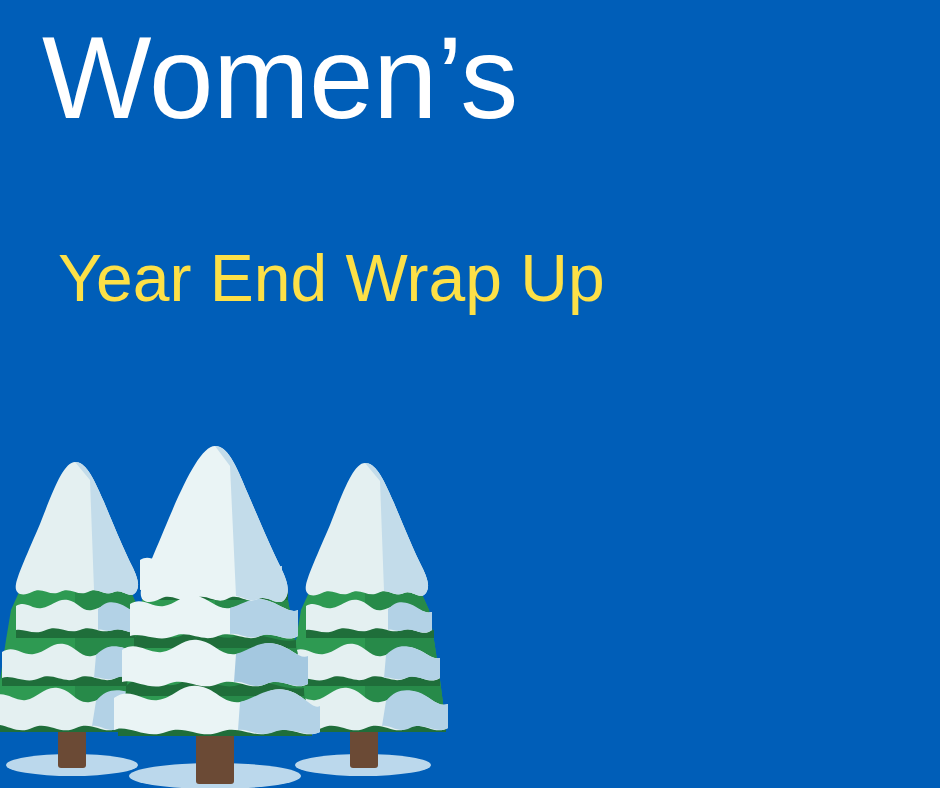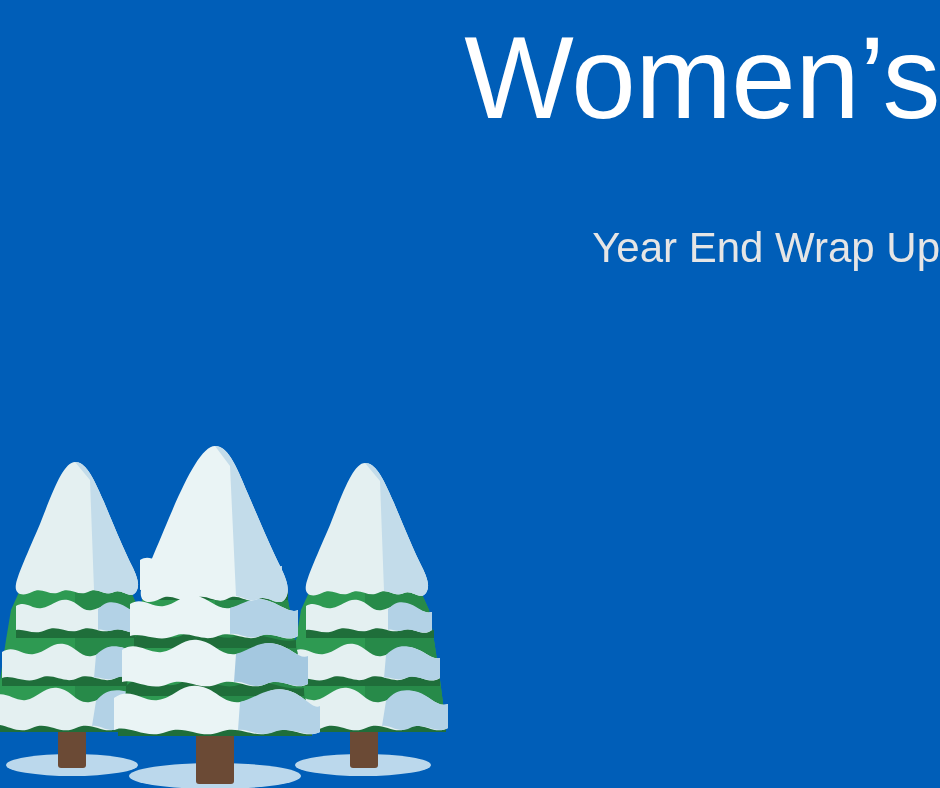--- a/index.html
+++ b/index.html
@@ -19,46 +19,46 @@
   .bg-layer {
     position: absolute;
     inset: 0;
     background: #005EB8;
   }
   .text-block {
     position: absolute;
     left: 0;
     right: 0;
     top: 0;
-    text-align: right;
+    text-align: left;
     z-index: 5;
     padding-left: 42px;
   }
   .title {
     color: #ffffff;
     font-family: "Liberation Sans", "DejaVu Sans", sans-serif;
     font-weight: 300;
     font-size: 116px;
     line-height: 1.32;
     letter-spacing: -0.5px;
     margin: 0;
     padding: 0;
     white-space: nowrap;
   }
   .title-line {
     display: block;
   }
   .title-line-1 { padding-top: 2px; }
   .subtitle {
-    color: #e5e5e5;
+    color: #fde047;
     font-family: "Liberation Sans", "DejaVu Sans", sans-serif;
     font-weight: 300;
-    font-size: 42px;
+    font-size: 66px;
     line-height: 1.2;
-    margin: 0;
+    margin: 16px;
     padding-top: 68px;
     white-space: nowrap;
   }
   .art-layer {
     position: absolute;
     left: 0;
     bottom: 0;
     width: 470px;
     height: 348px;
     z-index: 2;

